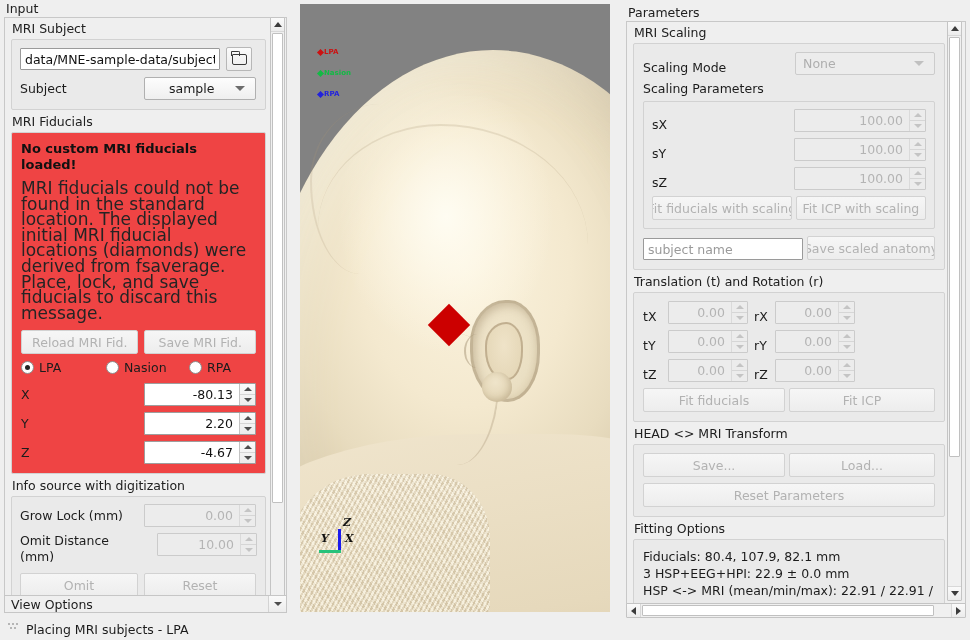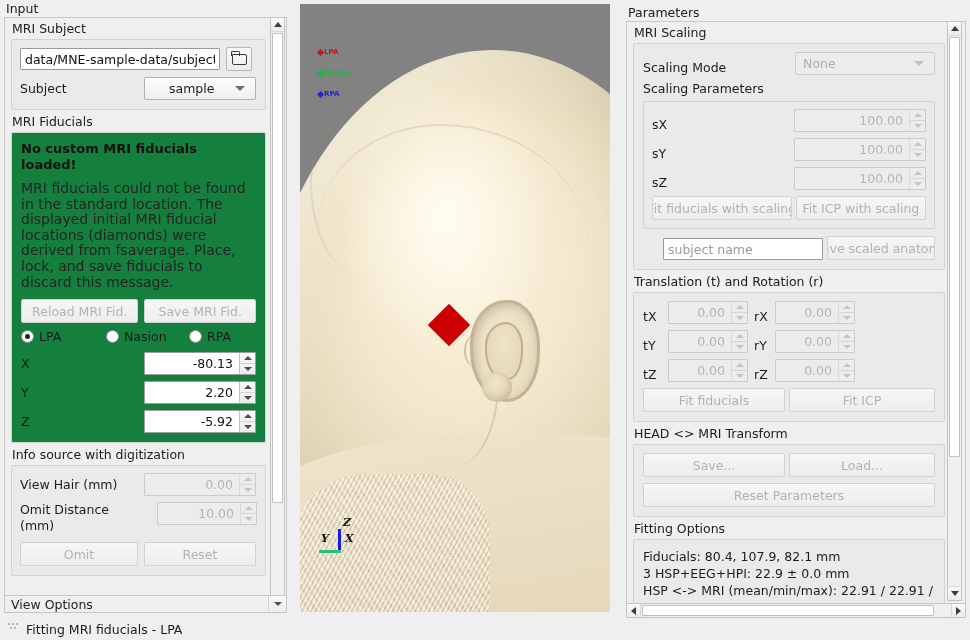--- a/index.html
+++ b/index.html
@@ -198,33 +198,33 @@
   .spin.disabled { border-color: #cbcbcb; background: #ececec; }
   .spin.disabled .sval { color: #b4b4b4; }
   .spin.disabled .sbtns { background: #ececec; border-left-color: #dadada; }
   .spin.disabled .tri-up { border-bottom-color: #c4c4c4; }
   .spin.disabled .tri-down { border-top-color: #c4c4c4; }
 
   
   .msgbox {
     margin: 0 6px 4px 6px;
     border: 1px solid #d2d2d2;
-    background: #15803d;
+    background: #ef4444;
     border-radius: 2px;
     padding: 8px 9px 9px 9px;
   }
   .msg-title {
     font-size: 13px;
     font-weight: bold;
     color: #111;
     margin-bottom: 8px;
     line-height: 16px;
   }
   .msg-body {
-    font-size: 14px;
+    font-size: 17px;
     color: #242424;
     line-height: 15.6px;
     margin-bottom: 9px;
     max-width: 232px;
   }
 
   
   .cb-row { display: flex; align-items: center; gap: 7px; margin-bottom: 7px; }
   .cbox {
     width: 13px; height: 13px;
@@ -604,37 +604,37 @@
                   </div>
                 <div>
                     <i class="tri-down"></i>
                   </div>
               </span>
             </div>
           </div>
           <div class="row">
             <span class="lbl" style="width:118px;">Z</span>
             <div class="spin" style="width:112px;">
-              <span class="sval">-5.92</span>
+              <span class="sval">-4.67</span>
               <span class="sbtns">
                 <div>
                     <i class="tri-up"></i>
                   </div>
                 <div>
                     <i class="tri-down"></i>
                   </div>
               </span>
             </div>
           </div>
         </div>
 
         <div class="group-label">Info source with digitization</div>
         <div class="group">
           <div class="row">
-            <span class="lbl" style="width:118px;">View Hair (mm)</span>
+            <span class="lbl" style="width:118px;">Grow Lock (mm)</span>
             <div class="spin disabled" style="width:112px;">
               <span class="sval">0.00</span>
               <span class="sbtns">
                 <div>
                     <i class="tri-up"></i>
                   </div>
                 <div>
                     <i class="tri-down"></i>
                   </div>
               </span>
@@ -778,21 +778,21 @@
                 </span>
               </div>
             </div>
             <div class="rrow" style="gap:4px;">
               <div class="btn disabled" style="width:148px;">Fit fiducials with scaling</div>
               <div class="btn disabled" style="width:138px;">Fit ICP with scaling</div>
             </div>
           </div>
 
           <div class="rrow" style="margin-top:7px; gap:4px;">
-            <input class="txt" style="width: 160px; margin-left: 20px;" placeholder="subject name">
+            <input class="txt" style="width: 160px;" placeholder="subject name">
             <div class="btn disabled" style="width:139px;">Save scaled anatomy</div>
           </div>
         </div>
 
         <div class="group-label">Translation (t) and Rotation (r)</div>
         <div class="group" style="padding:8px 9px 9px 9px;">
           <div class="rrow">
             <span class="rlbl" style="width:25px;">tX</span>
             <div class="spin disabled" style="width:80px;">
               <span class="sval">0.00</span>
@@ -914,16 +914,16 @@
         </div>
       <div class="sb-thumb" style="left:15px; width:292px;"></div>
       <div class="sb-arrow right">
           <i class="sb-tri-right"></i>
         </div>
     </div>
   </div>
 
   <div class="status-bar">
     <span class="grip"></span>
-    <span class="status-text">Fitting MRI fiducials - LPA</span>
+    <span class="status-text">Placing MRI subjects - LPA</span>
   </div>
 
 </div>
 
 </body></html>

